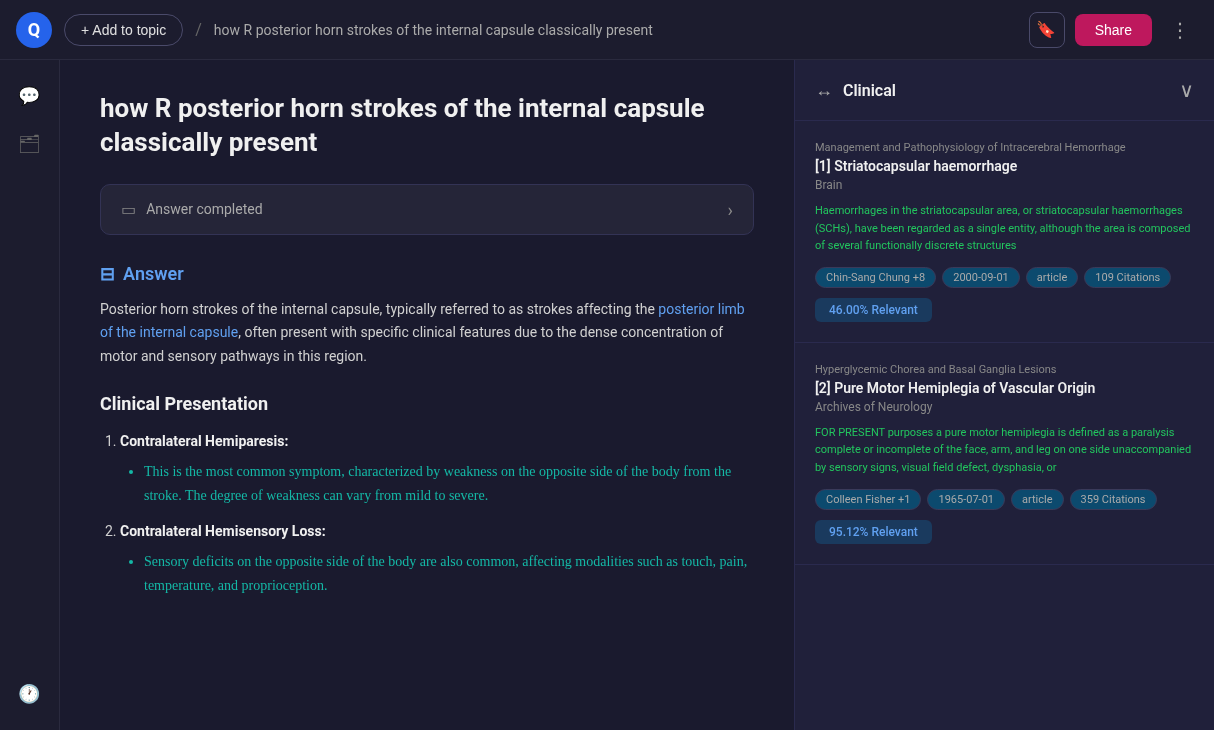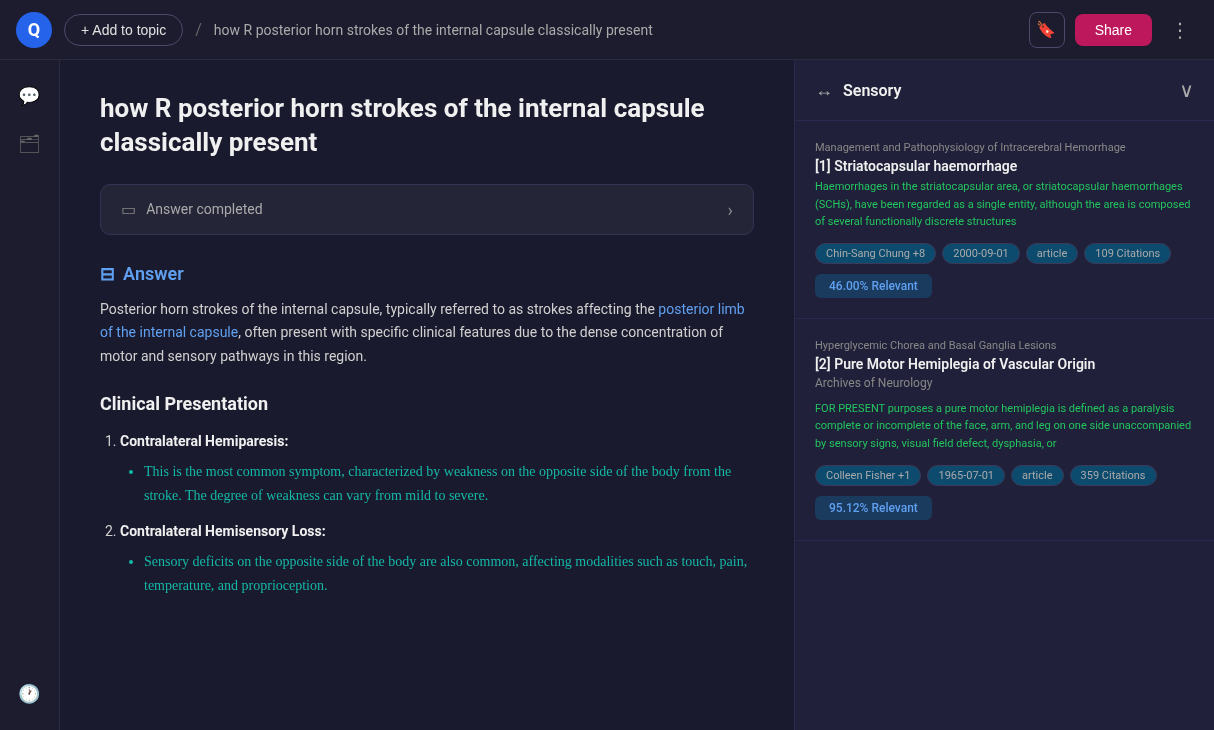--- a/index.html
+++ b/index.html
@@ -408,30 +408,31 @@
           </ul>
         </li>
       </ol>
     </div>
   </div>
 
   <div class="sources-sidebar">
     <div class="sources-header">
       <div class="sources-title">
         <span class="sources-title-icon">↔</span>
-        <span>Sensory</span>
+        <span>Clinical</span>
       </div>
       <button class="sources-collapse-btn">
         <span>∨</span>
       </button>
     </div>
 
     <div class="source-card">
       <div class="source-meta-top">Management and Pathophysiology of Intracerebral Hemorrhage</div>
       <div class="source-title">[1] Striatocapsular haemorrhage</div>
+      <div class="source-subtitle">Brain</div>
       <div class="source-excerpt">Haemorrhages in the striatocapsular area, or striatocapsular haemorrhages (SCHs), have been regarded as a single entity, although the area is composed of several functionally discrete structures</div>
       <div class="source-tags">
         <span class="source-tag">Chin-Sang Chung +8</span>
         <span class="source-tag">2000-09-01</span>
         <span class="source-tag">article</span>
         <span class="source-tag">109 Citations</span>
       </div>
       <span class="relevance-badge">46.00% Relevant</span>
     </div>
 

